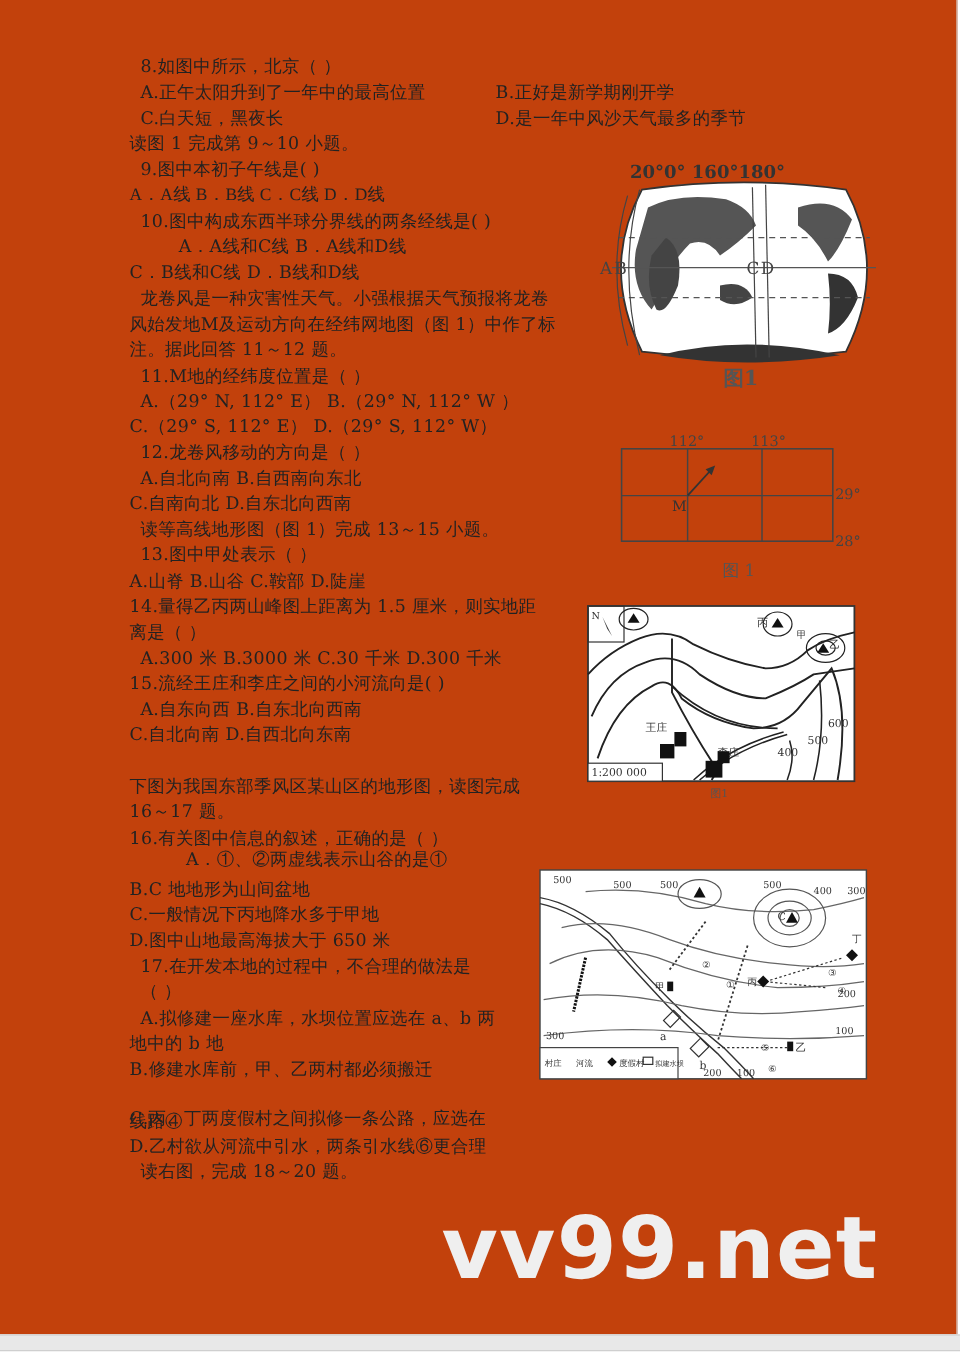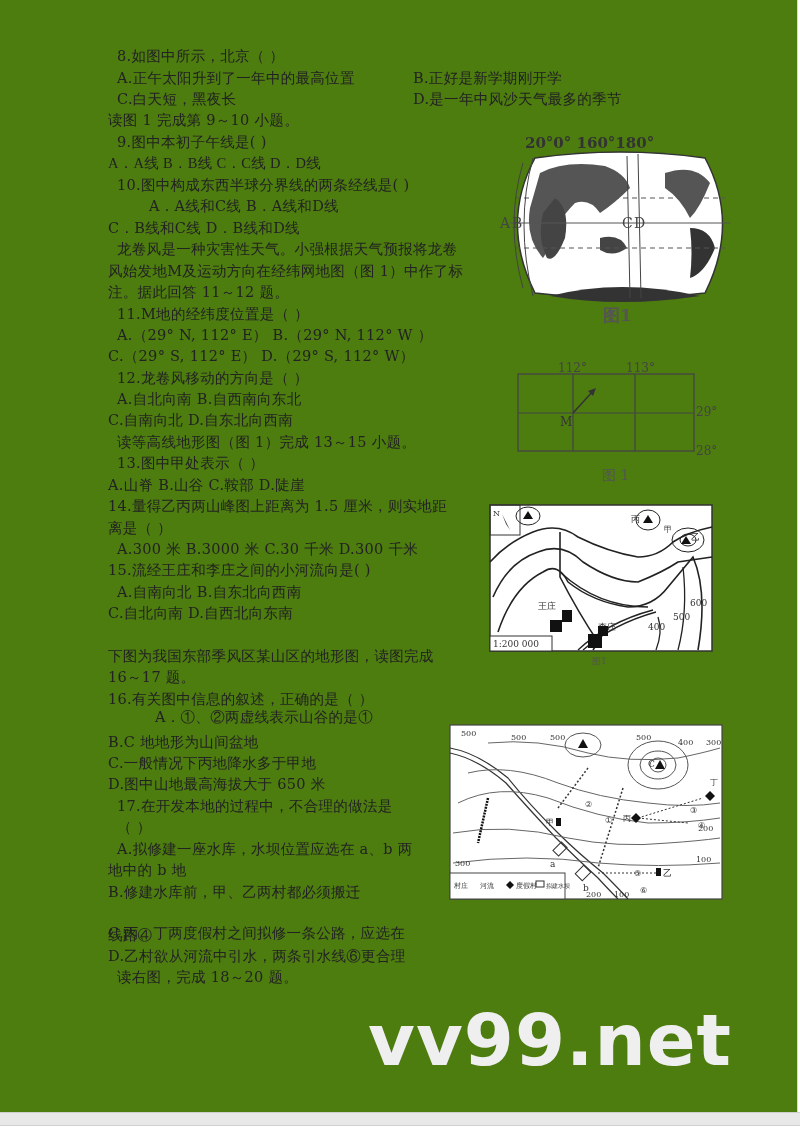--- a/index.html
+++ b/index.html
@@ -2,21 +2,21 @@
 <html><head>
 <meta charset="utf-8">
 <style>
   html, body { margin:0; padding:0; }
   body {
     width:800px; height:1137px; position:relative; overflow:hidden;
     background:#ffffff;
     font-family:"DejaVu Serif","Liberation Serif",serif;
     color:#1e1e1e;
   }
-  .page { position:absolute; left:0; top:0; width:797px; height:1112px; background:#4d7c0f; border-right:1px solid #d8d8d8; }
+  .page { position:absolute; left:0; top:0; width:797px; height:1112px; background:#c2410c; border-right:1px solid #d8d8d8; }
   .line {
     position:absolute; white-space:nowrap;
     font-size:14.5px; line-height:21px; letter-spacing:0.3px;
     color:#222;
   }
   .fig { position:absolute; }
   .bottom-strip {
     position:absolute; left:0; top:1112px; width:800px; height:12px;
     background:#e8e8e8; border-top:1px solid #cfcfcf; border-bottom:1px solid #cfcfcf;
   }
@@ -62,21 +62,21 @@
   <div class="line" style="left:117px;top:432px;">读等高线地形图（图 1）完成 13～15 小题。</div>
 
   <div class="line" style="left:117px;top:453px;">13.图中甲处表示（     ）</div>
   <div class="line" style="left:108px;top:475px;">A.山脊       B.山谷      C.鞍部       D.陡崖</div>
 
   <div class="line" style="left:108px;top:496px;">14.量得乙丙两山峰图上距离为 1.5 厘米，则实地距</div>
   <div class="line" style="left:108px;top:518px;">离是（     ）</div>
   <div class="line" style="left:117px;top:539px;">A.300 米    B.3000 米    C.30 千米         D.300 千米</div>
 
   <div class="line" style="left:108px;top:560px;">15.流经王庄和李庄之间的小河流向是(        )</div>
-  <div class="line" style="left:117px;top:582px;">A.自南向北          B.自东北向西南</div>
+  <div class="line" style="left:117px;top:582px;">A.自东向西          B.自东北向西南</div>
   <div class="line" style="left:108px;top:603px;">C.自北向南        D.自西北向东南</div>
 
   <div class="line" style="left:108px;top:646px;">下图为我国东部季风区某山区的地形图，读图完成</div>
   <div class="line" style="left:108px;top:667px;">16～17 题。</div>
 
   <div class="line" style="left:108px;top:689px;">16.有关图中信息的叙述，正确的是（     ）</div>
   <div class="line" style="left:117px;top:707px;margin-left:38px;">A．①、②两虚线表示山谷的是①</div>
   <div class="line" style="left:108px;top:732px;">B.C 地地形为山间盆地</div>
   <div class="line" style="left:108px;top:753px;">C.一般情况下丙地降水多于甲地</div>
   <div class="line" style="left:108px;top:774px;">D.图中山地最高海拔大于 650 米</div>

